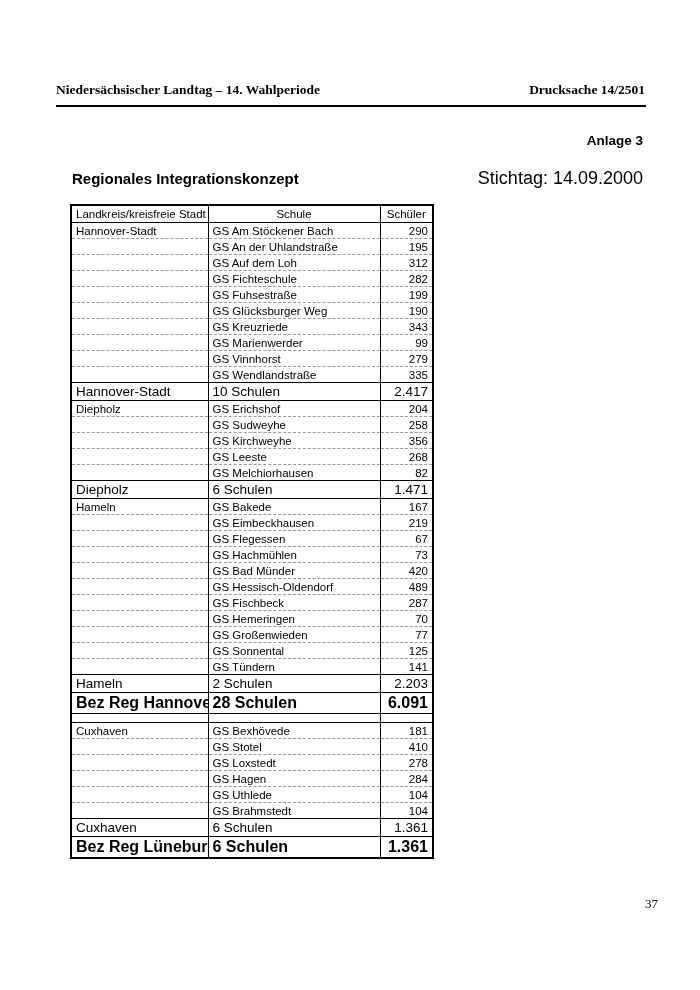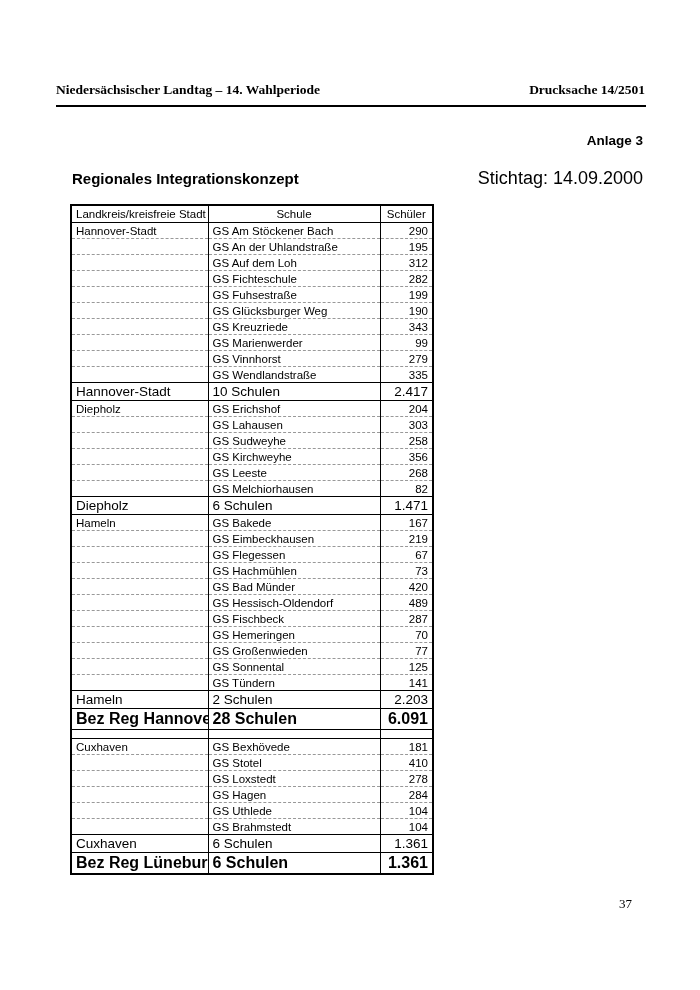--- a/index.html
+++ b/index.html
@@ -63,21 +63,21 @@
     border-top: 1.5px solid #000; border-bottom: 1.5px solid #000;
     font-size: 13.5px; height: 15px;
   }
   tr.row-total td {
     border-top: 1.5px solid #000; border-bottom: 1.5px solid #000;
     font-weight: bold; font-size: 16px; height: 14px;
   }
   tr.row-spacer td { height: 6px; border-bottom: 1.5px solid #000; }
 
   .page-number {
-    position: absolute; top: 896px; right: 68px;
+    position: absolute; top: 896px; right: 42px;
     font-family: "Liberation Serif", serif;
     font-size: 13px;
   }
 </style>
 </head>
 <body>
 
 <div class="page">
 
   <div class="doc-header">
@@ -163,25 +163,20 @@
           <td class="cell-school">10 Schulen</td>
           <td class="cell-students">2.417</td>
         </tr>
         <tr class="row-detail">
           <td class="cell-district">Diepholz</td>
           <td class="cell-school">GS Erichshof</td>
           <td class="cell-students">204</td>
         </tr>
         <tr class="row-detail">
           <td class="cell-district"></td>
-          <td class="cell-school">GS Lahausen</td>
-          <td class="cell-students">303</td>
-        </tr>
-        <tr class="row-detail">
-          <td class="cell-district"></td>
           <td class="cell-school">GS Sudweyhe</td>
           <td class="cell-students">258</td>
         </tr>
         <tr class="row-detail">
           <td class="cell-district"></td>
           <td class="cell-school">GS Kirchweyhe</td>
           <td class="cell-students">356</td>
         </tr>
         <tr class="row-detail">
           <td class="cell-district"></td>

